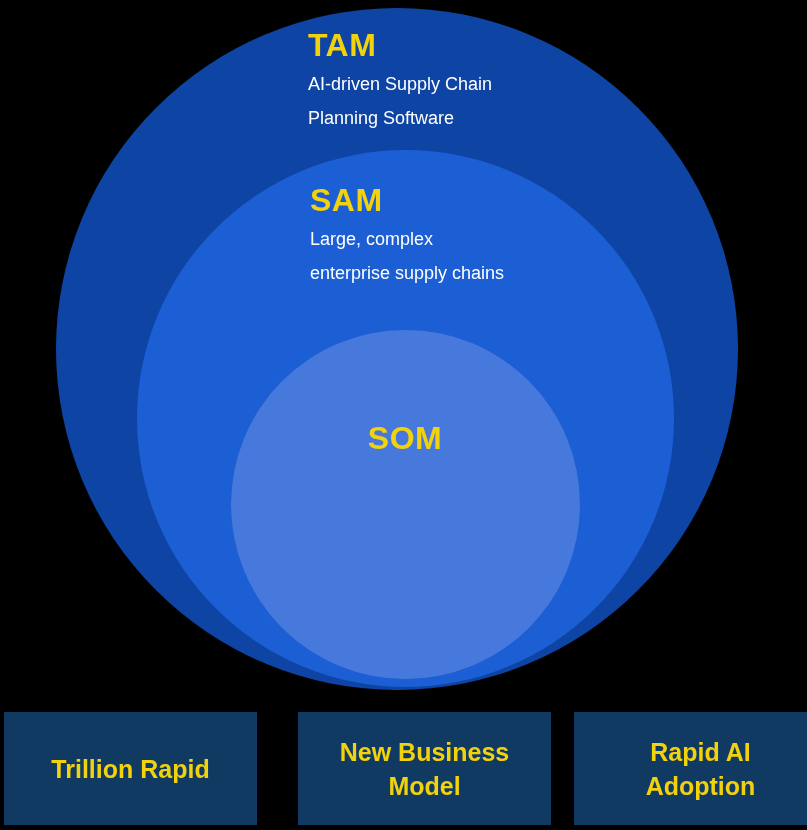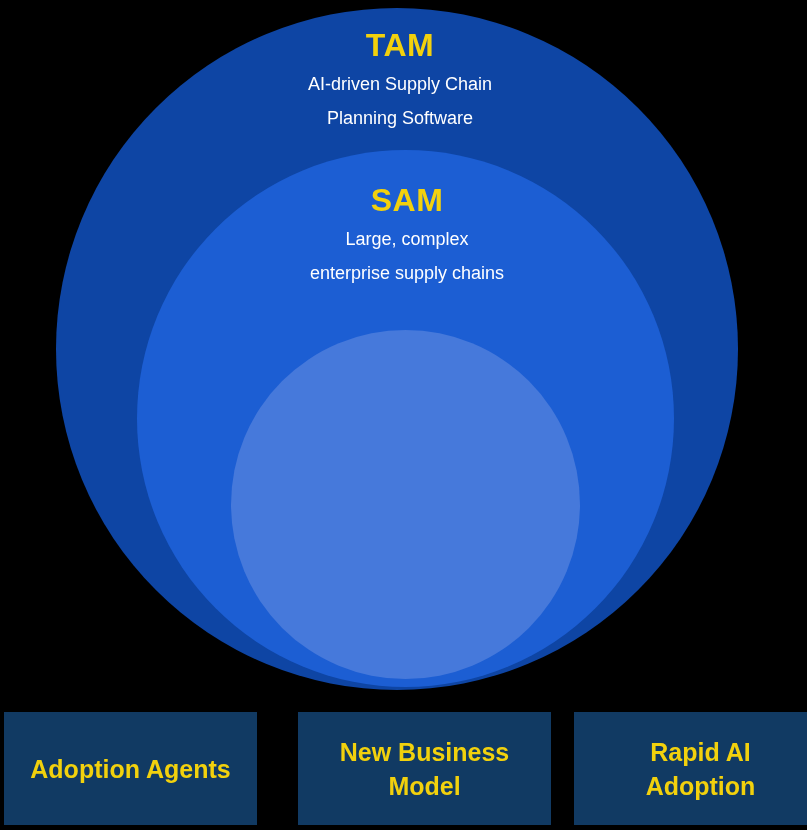--- a/index.html
+++ b/index.html
@@ -19,21 +19,20 @@
     position: absolute;
     border-radius: 50%;
   }
   .circle-tam { left: 56px;  top: 8px;   width: 682px; height: 682px; }
   .circle-sam { left: 137px; top: 150px; width: 537px; height: 537px; }
   .circle-som { left: 231px; top: 330px; width: 349px; height: 349px; }
 
   .tier-text {
     position: absolute;
     transform: translateX(-50%);
-    text-align: center;
   }
   .tier-text-tam { left: 400px; top: 26px;  }
   .tier-text-sam { left: 407px; top: 181px; }
   .tier-text-som { left: 405px; top: 419px; }
 
   .tier-label {
     font-size: 32px;
     font-weight: bold;
     letter-spacing: 0.5px;
     white-space: nowrap;
@@ -85,24 +84,25 @@
 Planning Software</div>
   </div>
 
   <div class="tier-text tier-text-sam">
     <div class="tier-label" style="color: rgb(242, 209, 13);">SAM</div>
     <div class="tier-desc">Large, complex
 enterprise supply chains</div>
   </div>
 
   <div class="tier-text tier-text-som">
+    <div class="tier-label" style="color: rgb(242, 209, 13);">SOM</div>
   </div>
 
   <div class="footer-box footer-box-1" style="background-color: rgb(17, 58, 99);">
-    <div class="footer-label" style="color: rgb(242, 209, 13);">Adoption Agents</div>
+    <div class="footer-label" style="color: rgb(242, 209, 13);">Trillion Rapid</div>
   </div>
 
   <div class="footer-box footer-box-2" style="background-color: rgb(17, 58, 99); margin-left: 21px;">
     <div class="footer-label" style="color: rgb(242, 209, 13);">New Business
 Model</div>
   </div>
 
   <div class="footer-box footer-box-3" style="background-color: rgb(17, 58, 99);">
     <div class="footer-label" style="color: rgb(242, 209, 13);">Rapid AI
 Adoption</div>

